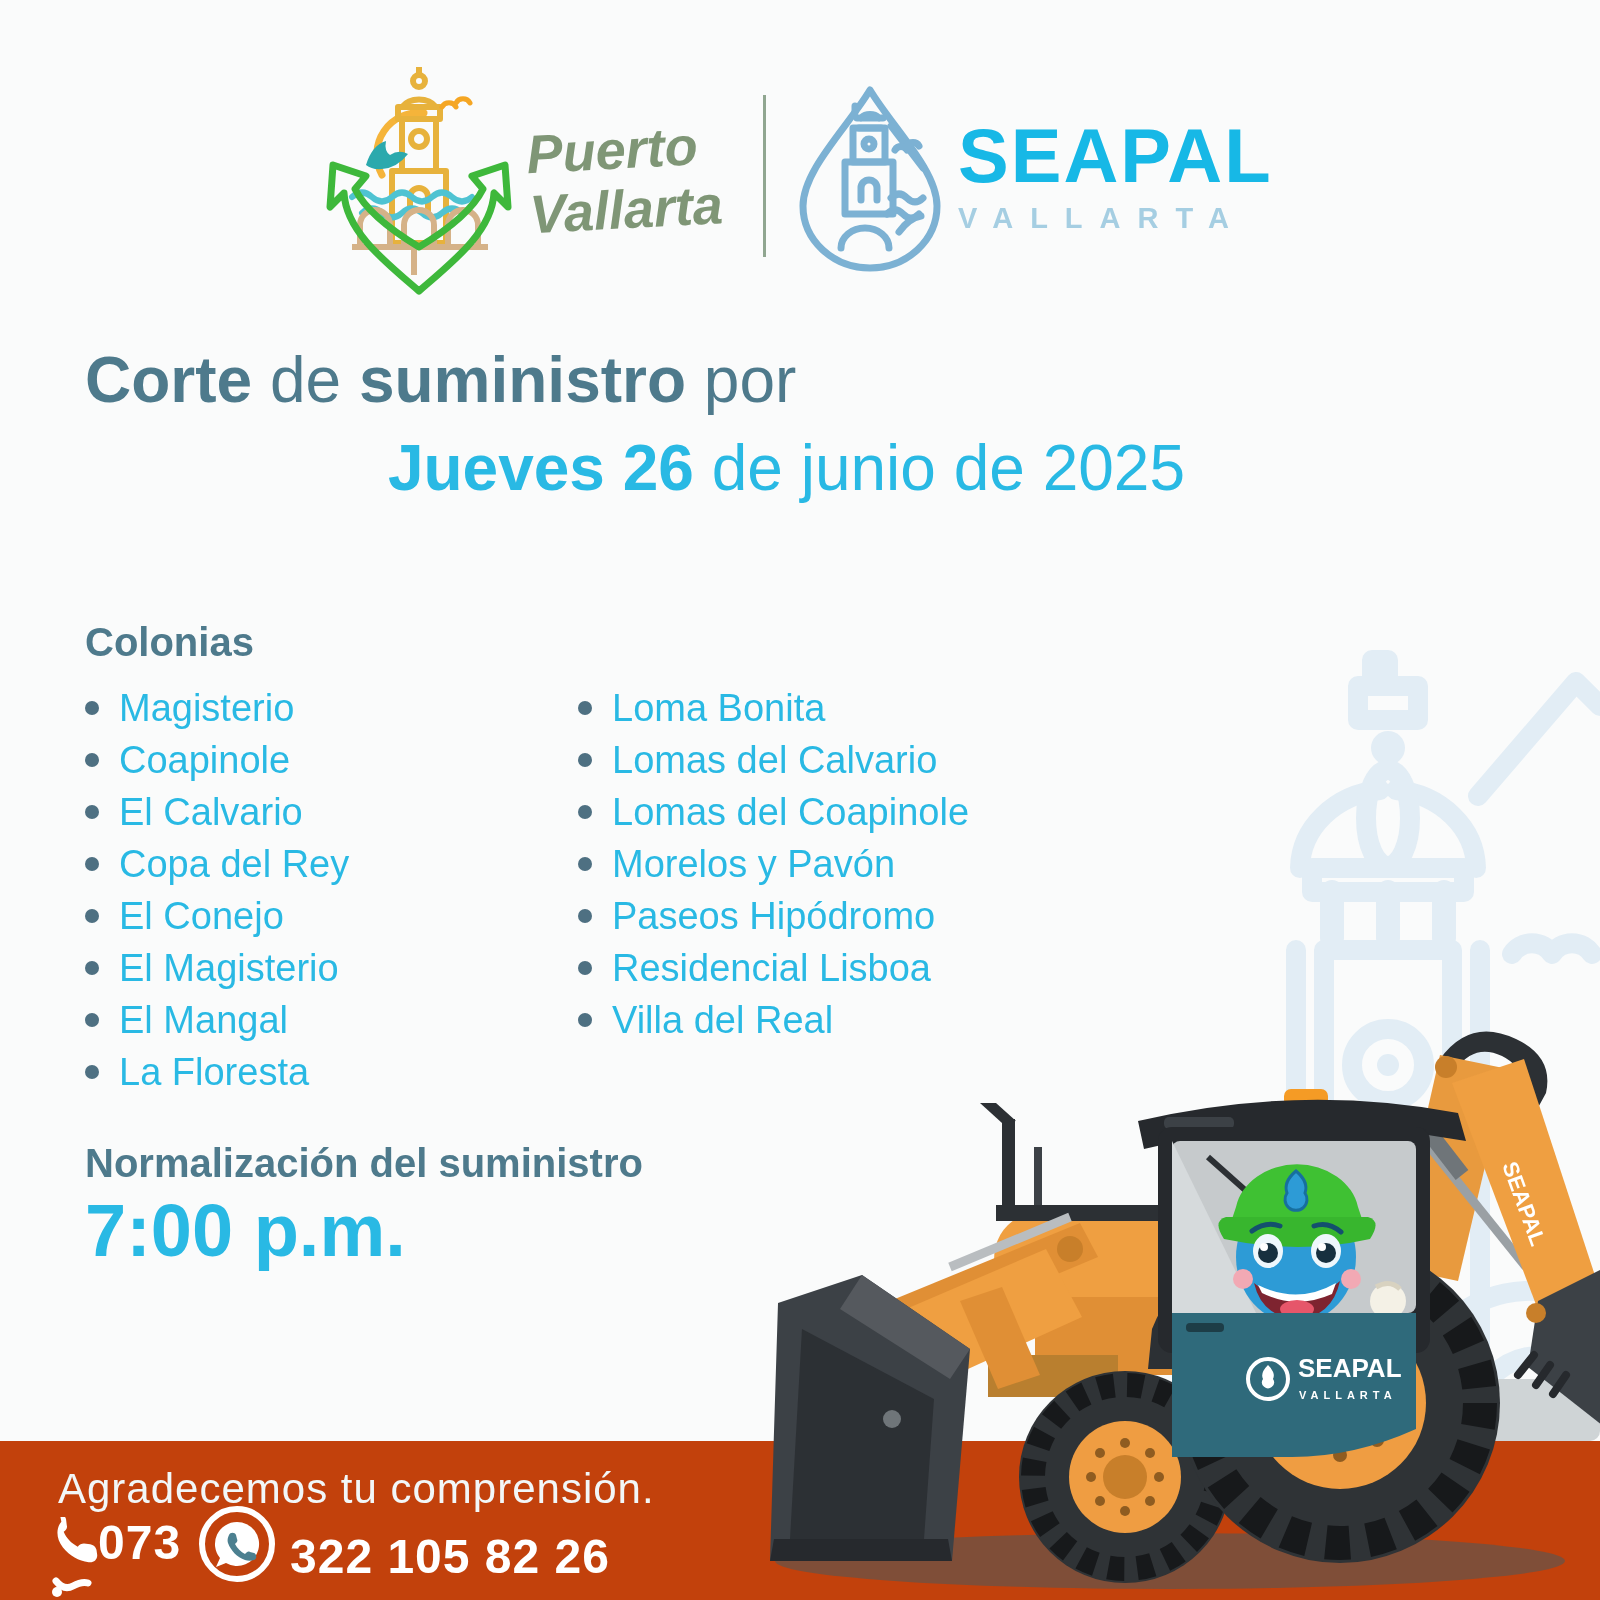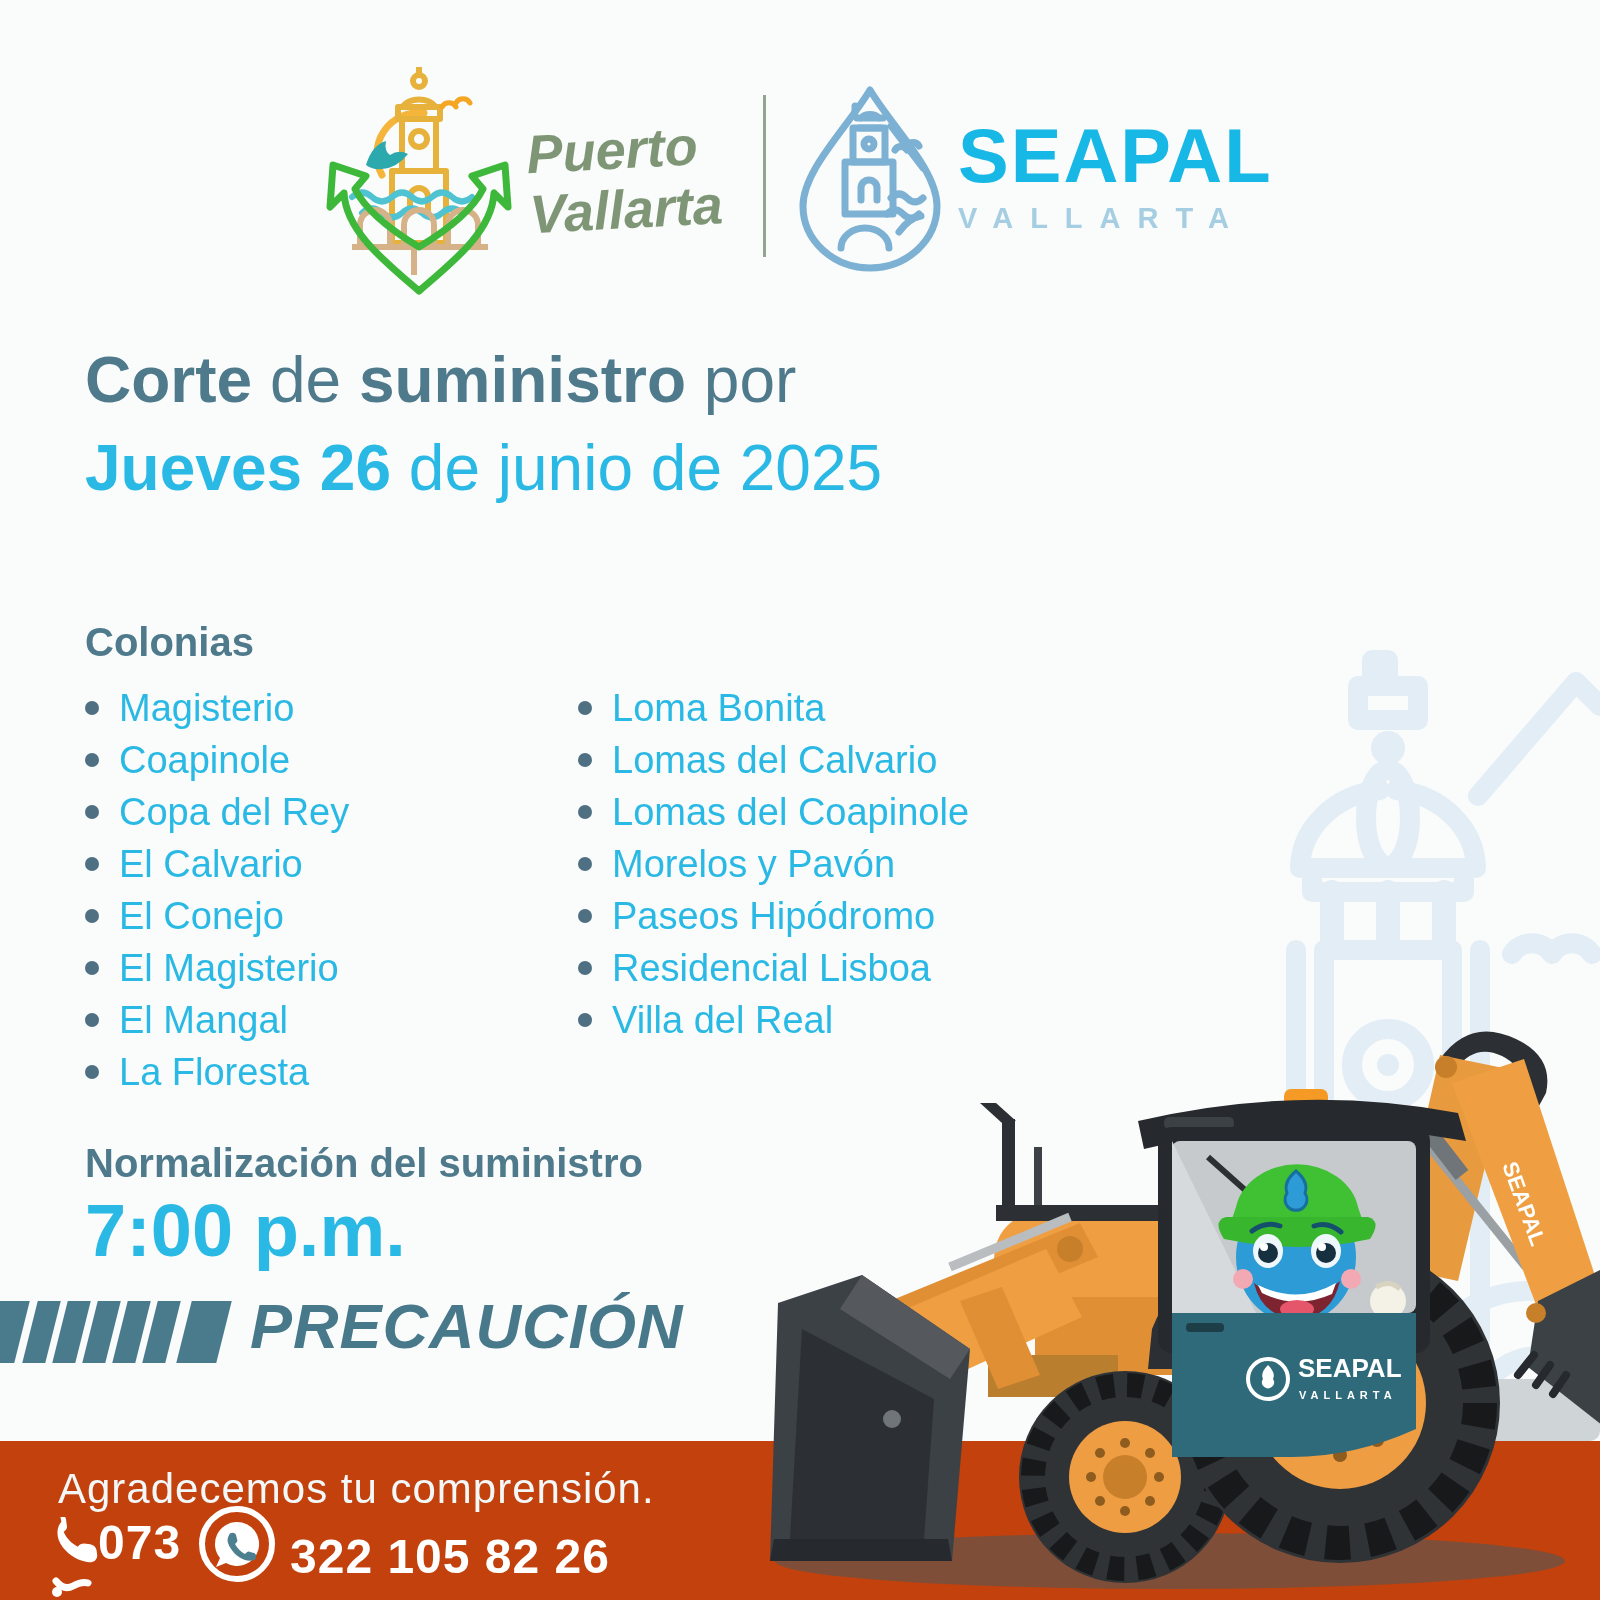--- a/index.html
+++ b/index.html
@@ -25,21 +25,21 @@
     margin-top:8px;font-weight:700;font-size:29px;letter-spacing:17px;color:#a5cee2;
   }
   
   .watermark{position:absolute;left:1240px;top:620px;width:360px;height:821px;}
   
   .title{
     position:absolute;left:85px;top:336px;width:1100px;
     font-size:64px;line-height:88px;color:#4e7a8c;font-weight:400;
   }
   .title .b{font-weight:700;}
-  .title .date-line{color:#29b9e4;}
+  .title .date-line{color:#29b9e4;text-align:right;}
   
   .colonias-heading{
     position:absolute;left:85px;top:620px;
     font-size:40px;font-weight:700;color:#4e7a8c;
   }
   ul.colonia-list{
     list-style:none;margin:0;padding:0;position:absolute;top:682px;
   }
   ul.colonia-list.col-left{left:85px;width:470px;}
   ul.colonia-list.col-right{left:578px;width:540px;}
@@ -191,26 +191,26 @@
         <span>Magisterio</span>
       </li>
 
       <li>
         <span class="dot"></span>
         <span>Coapinole</span>
       </li>
 
       <li>
         <span class="dot"></span>
+        <span>El Calvario</span>
+      </li>
+
+      <li>
+        <span class="dot"></span>
         <span>Copa del Rey</span>
-      </li>
-
-      <li>
-        <span class="dot"></span>
-        <span>El Calvario</span>
       </li>
 
       <li>
         <span class="dot"></span>
         <span>El Conejo</span>
       </li>
 
       <li>
         <span class="dot"></span>
         <span>El Magisterio</span>
@@ -261,30 +261,20 @@
 
       <li>
         <span class="dot"></span>
         <span>Villa del Real</span>
       </li>
     </ul>
 
   <div class="norm-label">Normalización del suministro</div>
   <div class="norm-time">7:00 p.m.</div>
 
-  <div class="caution">
-    <div class="stripe" style="left:-16px;width:38px;"></div>
-    <div class="stripe" style="left:30px;width:23px;"></div>
-    <div class="stripe" style="left:60px;width:23px;"></div>
-    <div class="stripe" style="left:90px;width:23px;"></div>
-    <div class="stripe" style="left:120px;width:23px;"></div>
-    <div class="stripe" style="left:150px;width:23px;"></div>
-    <div class="stripe" style="left:184px;width:40px;"></div>
-    <div class="label">PRECAUCIÓN</div>
-  </div>
 
   <div class="footer-band">
     <div class="footer-msg">Agradecemos tu comprensión.</div>
 
     <div class="phone-group">
       <svg width="46" height="80" viewBox="0 0 46 80">
         <path d="M12,6 c-7,8 -7,22 2,33 c9,11 20,17 33,19 c6,1 11,-3 11,-9 l-1,-7 c-1,-4 -4,-6 -8,-7 l-8,-1 c-3,0 -6,1 -8,4 c-8,-4 -15,-11 -18,-19 c3,-2 5,-5 4,-8 l-1,-8 c-1,-4 -4,-7 -8,-7 z" fill="#ffffff" transform="scale(0.78)"></path>
         <path d="M4,64 q8,10 17,5 t15,-3" stroke="#ffffff" stroke-width="7" fill="none" stroke-linecap="round"></path>
         <circle cx="5" cy="75" r="5" fill="#ffffff"></circle>
       </svg>

